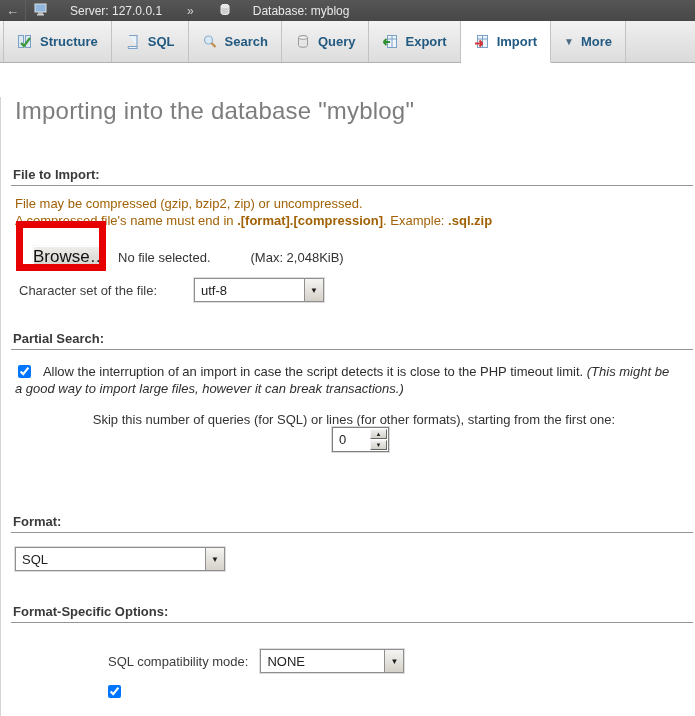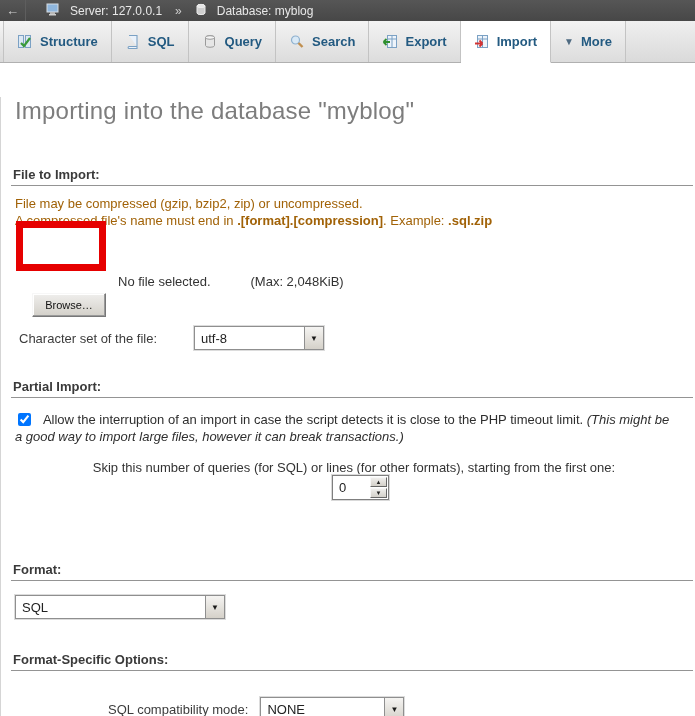--- a/index.html
+++ b/index.html
@@ -11,21 +11,21 @@
 
   
   .topbar {
     height:21px; background:linear-gradient(#565656,#474747);
     display:flex; align-items:center; color:#e4e4e4; font-size:12px;
   }
   .back-btn {
     width:26px; height:21px; display:flex; align-items:center; justify-content:center;
     color:#cfcfcf; font-size:13px; border-right:1px solid #5e5e5e; cursor:default;
   }
-  .crumb { display:flex; align-items:center; gap:10px; margin-left:20px; }
+  .crumb { display:flex; align-items:center; gap:22px; margin-left:8px; }
   .crumb .sep { margin:0 3px; color:#cfcfcf; }
   .crumb a { color:#e8e8e8; text-decoration:none; }
 
   
   .tabbar {
     height:42px; display:flex; align-items:stretch; padding-left:3px;
     background:linear-gradient(#f6f6f6,#d9d9d9);
     border-bottom:1px solid #b0b0b0;
     justify-content:center;
   }
@@ -60,26 +60,25 @@
   .b { font-weight:bold; }
 
   .row { display:flex; align-items:center; margin-left:8px; }
   .row-browse { margin-top:16px; }
   .row-charset { margin-top:9px; }
   .field-label { width:147px; flex:none; color:#3c3c3c; }
 
   .browse-wrap { position:relative; display:inline-block; margin-left:13px; }
   .win-btn {
     font-family:"Liberation Sans","DejaVu Sans",sans-serif;
-    font-size:11px; color:#111; width:74px; height:24px;
+    font-size:17px; color:#111; width:74px; height:24px;
     background:linear-gradient(#efeeec,#d3d0c9);
     border:1px solid #777; border-top-color:#f7f7f7; border-left-color:#f7f7f7;
     box-shadow:inset -1px -1px 0 #9a9a9a, inset 1px 1px 0 #fff;
     cursor:pointer;
-    margin-top:48px;
   }
   .annotation-rect {
     position:absolute; left:-16px; top:-24px; width:90px; height:50px;
     border:7px solid #e60000; pointer-events:none; z-index:10;
   }
   .no-file { margin-left:12px; color:#333; }
   .max-size { margin-left:40px; color:#333; }
 
   .xselect {
     display:inline-flex; align-items:stretch; height:24px; background:#fff;
@@ -172,34 +171,34 @@
     <span class="icon">
       <svg width="16" height="16" viewBox="0 0 16 16">
           <path d="M4 1.5 h8 v13 h-8 c-1.2 0 -1.2 -2 0 -2 h8" fill="#eaf2fb" stroke="#7ba1c4" stroke-width="1.1"></path>
         </svg>
     </span>
     <span>SQL</span>
   </div>
   <div class="tab">
     <span class="icon">
       <svg width="16" height="16" viewBox="0 0 16 16">
+          <circle cx="6.5" cy="6" r="4" fill="#d9e9f6" stroke="#8fb1cf" stroke-width="1.2"></circle>
+          <line x1="9.5" y1="9" x2="13.5" y2="13" stroke="#c08f4f" stroke-width="2.4"></line>
+        </svg>
+    </span>
+    <span>Search</span>
+  </div>
+  <div class="tab">
+    <span class="icon">
+      <svg width="16" height="16" viewBox="0 0 16 16">
           <path d="M3.5 3.5 a4.5 1.8 0 0 1 9 0 v8 a4.5 1.8 0 0 1 -9 0 z" fill="#e6e6e6" stroke="#9a9a9a"></path>
           <ellipse cx="8" cy="3.5" rx="4.5" ry="1.8" fill="#f4f4f4" stroke="#9a9a9a"></ellipse>
         </svg>
     </span>
     <span>Query</span>
-  </div>
-  <div class="tab">
-    <span class="icon">
-      <svg width="16" height="16" viewBox="0 0 16 16">
-          <circle cx="6.5" cy="6" r="4" fill="#d9e9f6" stroke="#8fb1cf" stroke-width="1.2"></circle>
-          <line x1="9.5" y1="9" x2="13.5" y2="13" stroke="#c08f4f" stroke-width="2.4"></line>
-        </svg>
-    </span>
-    <span>Search</span>
   </div>
   <div class="tab">
     <span class="icon">
       <svg width="16" height="16" viewBox="0 0 16 16">
           <rect x="5.5" y="1.5" width="9" height="12" fill="#eef4fb" stroke="#7ba1c4"></rect>
           <line x1="5.5" y1="5" x2="14.5" y2="5" stroke="#7ba1c4"></line>
           <line x1="10" y1="1.5" x2="10" y2="13.5" stroke="#7ba1c4"></line>
           <path d="M8 8 H1.5 M1.5 8 L4.5 5 M1.5 8 L4.5 11" stroke="#2f8f2f" stroke-width="1.8" fill="none"></path>
         </svg>
     </span>
@@ -248,21 +247,21 @@
       <span class="field-label">Character set of the file:</span>
       <span class="xselect charset-select">
         <span class="val">utf-8</span>
         <span class="arrow-btn">▼</span>
       </span>
     </div>
   </div>
 
   
   <div class="section s2">
-    <div class="section-heading">Partial Import:</div>
+    <div class="section-heading">Partial Search:</div>
     <div class="cb-para">
       <input type="checkbox" checked="" style="">
       <span>Allow the interruption of an import in case the script detects it is close to the PHP timeout limit. </span><span class="note-italic">(This might be a good way to import large files, however it can break transactions.)</span>
     </div>
     <div class="row row-skip">
       <span>Skip this number of queries (for SQL) or lines (for other formats), starting from the first one:</span>
       <span class="spinner">
         <span class="spin-val">0</span>
         <span class="spin-btns">
           <span class="spin-btn">▲</span>

